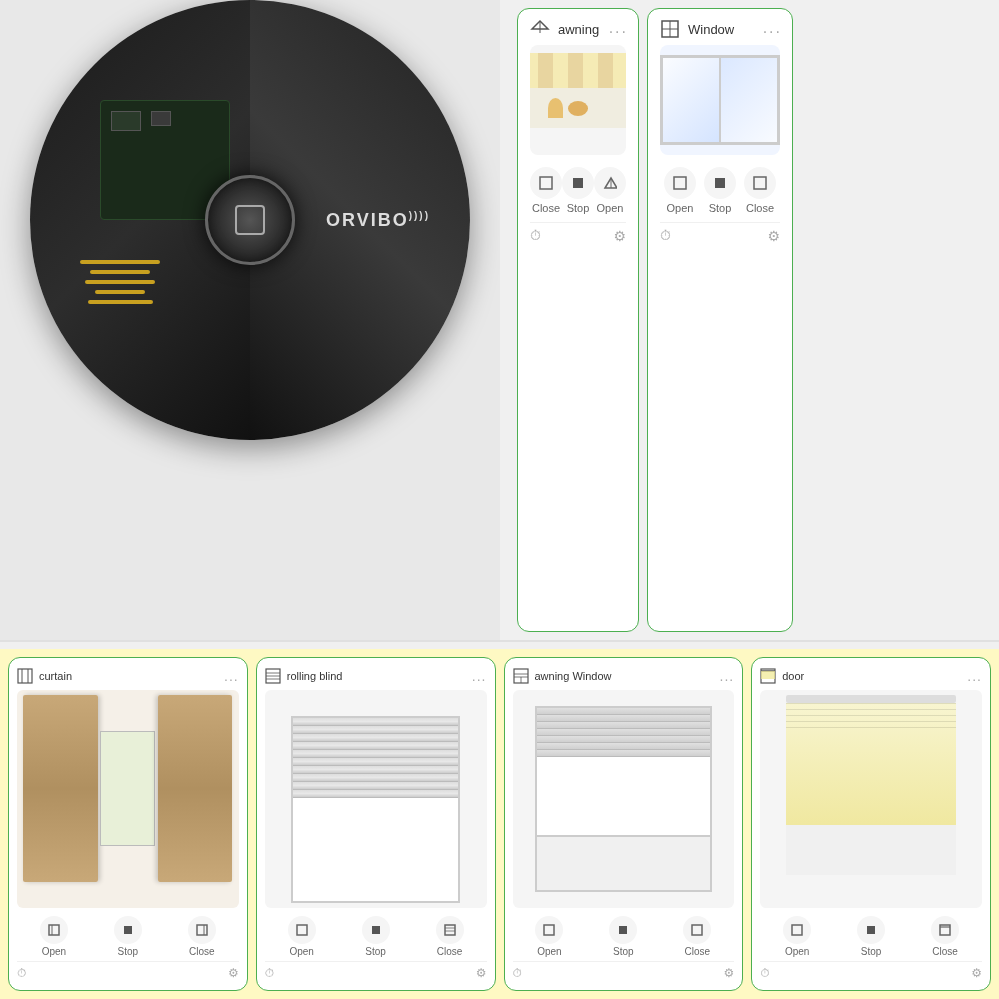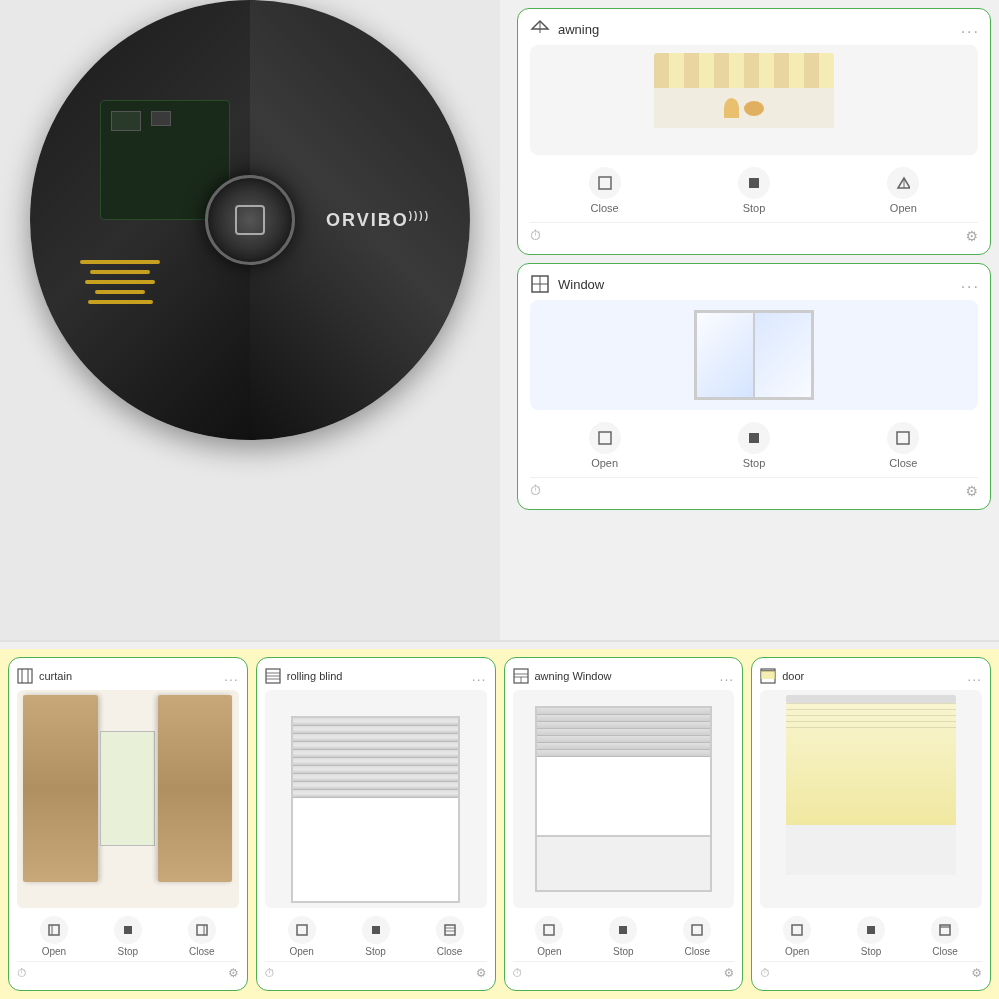--- a/index.html
+++ b/index.html
@@ -155,21 +155,21 @@
       letter-spacing: 1px;
     }
 
     
     .right-panel {
       position: absolute;
       right: 0; top: 0;
       width: 490px;
       height: 640px;
       display: flex;
-      flex-direction: column;
+      flex-direction: row;
       gap: 8px;
       padding: 8px;
       background: #f0f0f0;
     }
 
     
     .device-card {
       background: white;
       border: 1.5px solid #4CAF50;
       border-radius: 12px;

